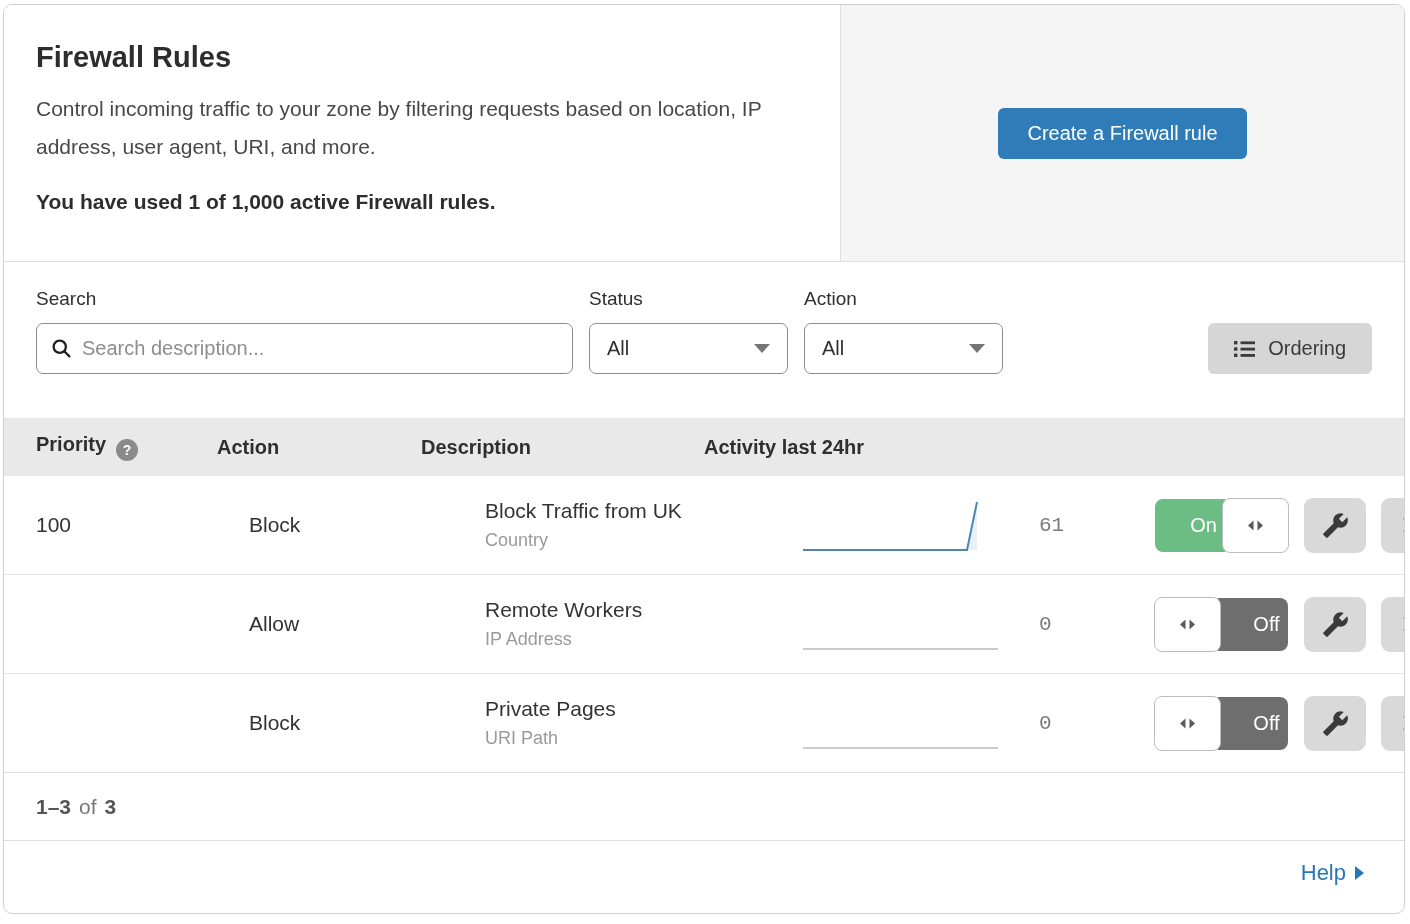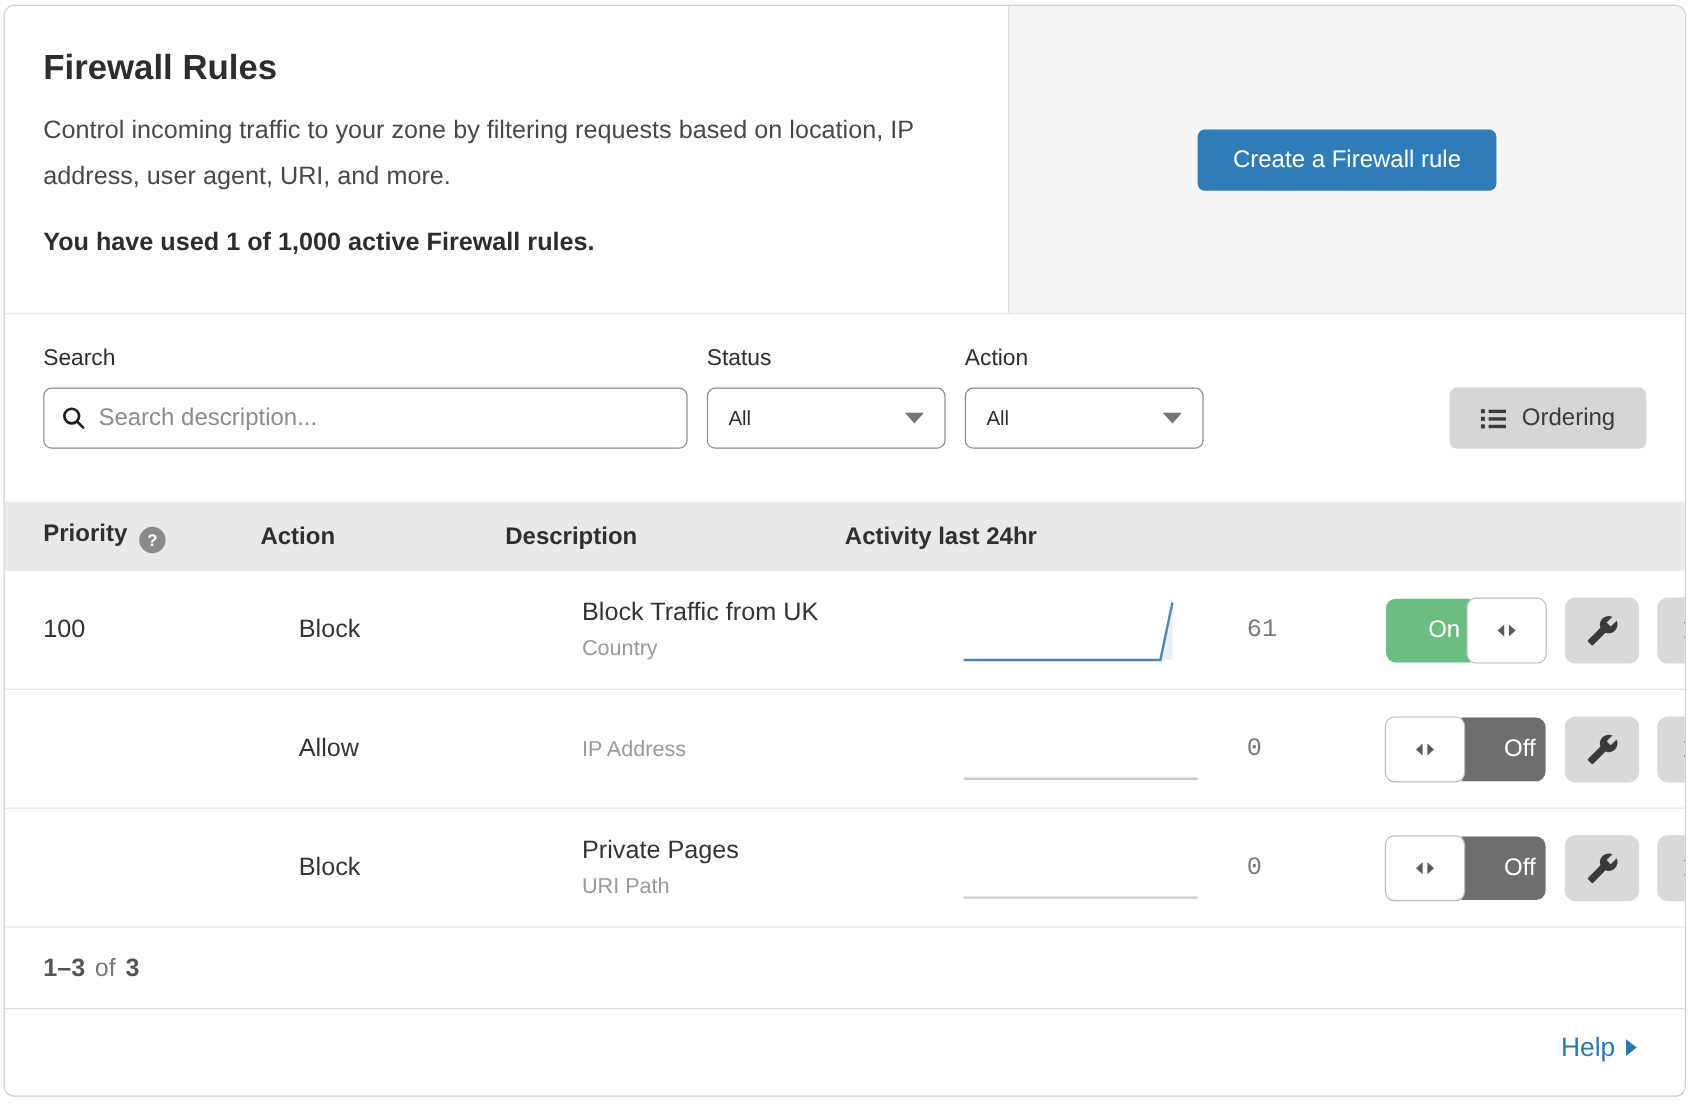--- a/index.html
+++ b/index.html
@@ -35,21 +35,21 @@
     width:537px; height:51px; border:1px solid #8d8d8d; border-radius:7px;
     display:flex; align-items:center; padding:0 14px; gap:10px; background:#fff;
   }
   .searchbox input {
     border:none; outline:none; flex:1; font-family:inherit; font-size:20px; color:#333; background:transparent;
   }
   .searchbox input::placeholder { color:#8d8d8d; }
   .selectbox {
     width:199px; height:51px; border:1px solid #8d8d8d; border-radius:7px;
     display:flex; align-items:center; justify-content:space-between;
-    padding:0 17px; font-size:17px; color:#2f2f2f; background:#fff; cursor:pointer;
+    padding:0 17px; font-size:20px; color:#2f2f2f; background:#fff; cursor:pointer;
   }
   .caret {
     width:0; height:0; border-left:8px solid transparent; border-right:8px solid transparent;
     border-top:9px solid #757575;
   }
   .ordering-btn {
     margin-left:auto; height:51px; background:#d6d6d6; border:none; border-radius:6px;
     display:flex; align-items:center; gap:13px; padding:0 26px;
     font-family:inherit; font-size:20px; color:#3b3b3b; cursor:pointer;
   }
@@ -222,20 +222,21 @@
           <line x1="20" y1="4" x2="4" y2="20"></line>
         </svg>
       </button>
     </div>
   </div>
 
   <div class="row">
     <div class="cell-priority"></div>
     <div class="cell-action">Allow</div>
     <div>
+      <div class="desc-title">Remote Workers</div>
       <div class="desc-sub">IP Address</div>
     </div>
     <div class="cell-activity">
       <svg class="spark" width="205" height="58" viewBox="0 0 205 58">
         <line x1="3" y1="54" x2="198" y2="54" stroke="#cbcbcb" stroke-width="2"></line>
       </svg>
       <span class="count">0</span>
     </div>
     <div class="cell-controls">
       <div class="toggle off">

